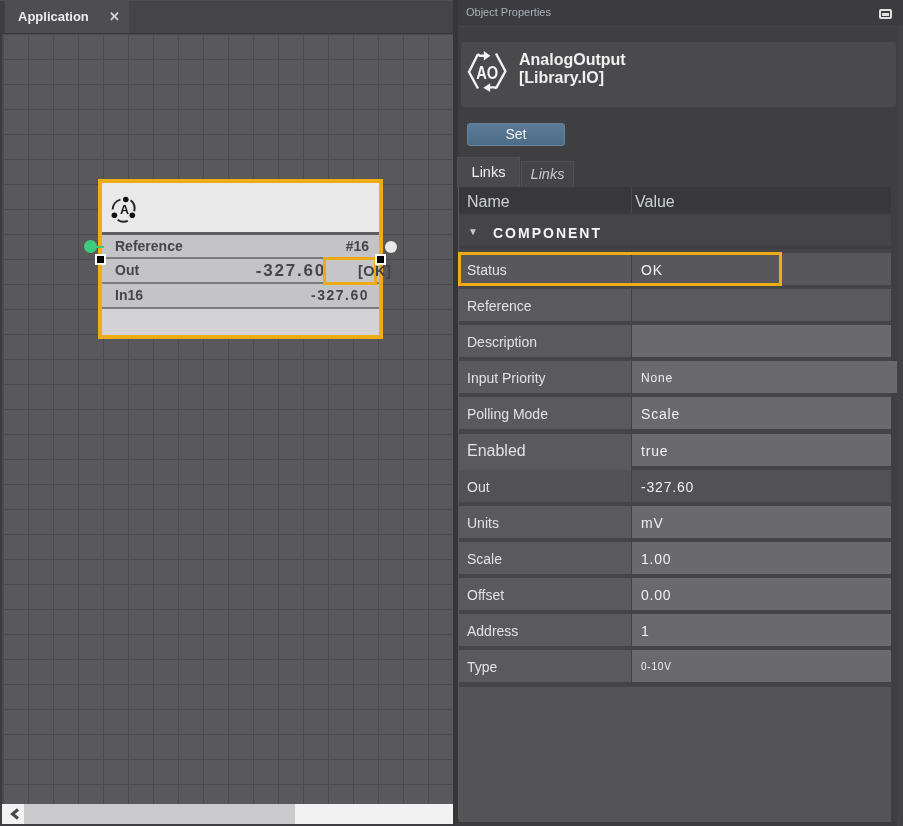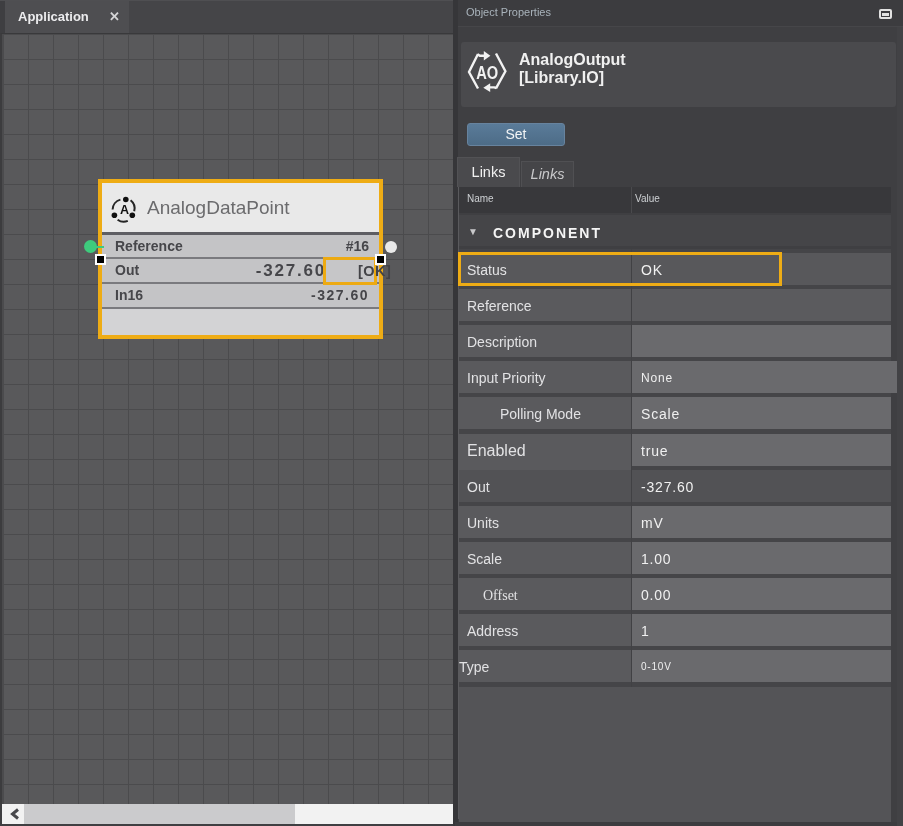--- a/index.html
+++ b/index.html
@@ -47,21 +47,20 @@
     <g fill="none" stroke="#252525" stroke-width="2">
       <path d="M 1.6 13.6 A 10.5 10.5 0 0 1 9.4 3.6"></path>
       <path d="M 19.6 4.3 A 10.5 10.5 0 0 1 23.2 15.3"></path>
       <path d="M 16.8 24.9 A 10.5 10.5 0 0 1 6.6 23.7"></path>
     </g>
     <circle cx="14.8" cy="3.5" r="2.8" fill="#111"></circle>
     <circle cx="3.4" cy="19.3" r="2.8" fill="#111"></circle>
     <circle cx="21.3" cy="19.3" r="2.8" fill="#111"></circle>
     <text x="13.4" y="18.3" font-size="12.5" font-weight="700" fill="#111" text-anchor="middle" font-family="Liberation Sans">A</text>
   </svg>
-  <div class="abs" style="left:45px; top:0; width:220px; height:49px; line-height:49px; font-size:19px; color:#6b6b6d;">AnalogDataPoint</div>
 
   <div class="abs" style="left:13px; top:52px; width:254px; height:22px; line-height:22px; font-size:14px; font-weight:700; color:#46464a;">Reference<span style="float:right;">#16</span></div>
   <div class="abs" style="left:13px; top:76px; width:254px; height:23px; line-height:23px; font-size:14px; font-weight:700; color:#46464a;">Out<span style="float:right; margin-right:43px; font-size:17px; letter-spacing:1.8px;">-327.60</span></div>
   <div class="abs" style="left:13px; top:101px; width:254px; height:23px; line-height:23px; font-size:14px; font-weight:700; color:#46464a;">In16<span style="float:right; letter-spacing:1.5px;">-327.60</span></div>
 </div>
 
 <div class="abs" style="left:323px; top:257px; width:54px; height:28px; border:3px solid #edaa12; background:#c6c6c8; text-align:center; line-height:22px; font-size:14.5px; font-weight:700; letter-spacing:0.5px; color:#434347;padding-left:32px;">[OK]</div>
 
 <div class="abs" style="left:96px; top:246px; width:8px; height:2px; background:#3ecb7d;"></div>
 <div class="abs" style="left:84px; top:240px; width:13px; height:13px; border-radius:50%; background:#3ecb7d;"></div>
@@ -96,21 +95,21 @@
     <text x="22.2" y="30.5" font-size="19" font-weight="700" fill="#f2f2f2" text-anchor="middle" textLength="22" lengthAdjust="spacingAndGlyphs" font-family="Liberation Sans">AO</text>
   </svg>
   <div class="abs" style="left:58px; top:9px; font-size:16px; font-weight:700; color:#f0f0f0; line-height:18px;">AnalogOutput<br>[Library.IO]</div>
 </div>
 
 <div class="abs" style="left:467px; top:123px; width:98px; height:23px; background:linear-gradient(#5a7b99,#4d6c87); border:1px solid #67839e; border-radius:3px; text-align:center; line-height:21px; font-size:14px; color:#f2f4f6;">Set</div>
 
 <div class="abs" style="left:457px; top:157px; width:63px; height:30px; background:#4a4a4d; border:1px solid #525255; border-bottom:none; text-align:center; line-height:28px; font-size:14.5px; color:#f0f0f0;">Links</div>
 <div class="abs" style="left:521px; top:161px; width:53px; height:26px; background:#454548; border:1px solid #505053; border-bottom:none; text-align:center; line-height:24px; font-size:14.5px; color:#c9c9cb;font-style:italic;">Links</div>
 
-<div class="abs" style="left:459px; top:187px; width:432px; height:26px; background:#38383b; color:#cdd0d3; font-size:10px;">
+<div class="abs" style="left:459px; top:187px; width:432px; height:26px; background:#38383b; color:#cdd0d3; font-size:16px;">
   <span style="position:absolute; left:8px; top:6px;">Name</span>
   <span style="position:absolute; left:176px; top:6px;">Value</span>
   <div class="abs" style="left:172px; top:0; width:1px; height:26px; background:#4a4a4d;"></div>
 </div>
 
 <div class="abs" style="left:459px; top:215px; width:432px; height:31px; background:#454548; color:#f5f5f5;">
   <span style="position:absolute; left:9px; top:11px; font-size:10px; color:#c8c8ca;">▼</span>
   <span style="position:absolute; left:34px; top:10px; font-size:14px; font-weight:700; letter-spacing:2px;">COMPONENT</span>
 </div>
 
@@ -121,34 +120,34 @@
 <div class="abs" style="left:455px; top:822px; width:448px; height:4px; background:#3c3c3f;"></div>
 
 <div class="abs" style="left:459px; top:253px; width:172px; height:32px; background:#58585b; color:#e2e2e4; font-size:14px; line-height:34px;"><span style="margin-left:8px;">Status</span></div>
 <div class="abs" style="left:632px; top:253px; width:259px; height:32px; background:#58585b; color:#f0f0f0; font-size:14px; line-height:34px; letter-spacing:0.8px;"><span style="margin-left:9px;">OK</span></div>
 <div class="abs" style="left:459px; top:289px; width:172px; height:32px; background:#5a5a5d; color:#e2e2e4; font-size:14px; line-height:34px;"><span style="margin-left:8px;">Reference</span></div>
 <div class="abs" style="left:632px; top:289px; width:259px; height:32px; background:#5b5b5e; color:#f0f0f0; font-size:14px; line-height:34px; letter-spacing:0.8px;"><span style="margin-left:9px;"></span></div>
 <div class="abs" style="left:459px; top:325px; width:172px; height:32px; background:#5a5a5d; color:#e2e2e4; font-size:14px; line-height:34px;"><span style="margin-left:8px;">Description</span></div>
 <div class="abs" style="left:632px; top:325px; width:259px; height:32px; background:#6a6a6d; color:#f0f0f0; font-size:14px; line-height:34px; letter-spacing:0.8px;"><span style="margin-left:9px;"></span></div>
 <div class="abs" style="left:459px; top:361px; width:172px; height:32px; background:#5a5a5d; color:#e2e2e4; font-size:14px; line-height:34px;"><span style="margin-left:8px;">Input Priority</span></div>
 <div class="abs" style="left:632px; top:361px; width:295px; height:32px; background:#6a6a6d; color:#f0f0f0; font-size:12px; line-height:34px; letter-spacing:0.8px;"><span style="margin-left:9px;">None</span></div>
-<div class="abs" style="left:459px; top:397px; width:172px; height:32px; background:#5a5a5d; color:#e2e2e4; font-size:14px; line-height:34px;padding-left:33px;"><span style="margin-left:8px;">Polling Mode</span></div>
+<div class="abs" style="left:459px; top:397px; width:172px; height:32px; background:#5a5a5d; color:#e2e2e4; font-size:14px; line-height:34px;"><span style="margin-left:8px;">Polling Mode</span></div>
 <div class="abs" style="left:632px; top:397px; width:259px; height:32px; background:#6a6a6d; color:#f0f0f0; font-size:14px; line-height:34px; letter-spacing:0.8px;"><span style="margin-left:9px;">Scale</span></div>
 <div class="abs" style="left:459px; top:434px; width:172px; height:48px; background:#5a5a5d; color:#e2e2e4; font-size:16px; line-height:34px;"><span style="margin-left:8px;">Enabled</span></div>
 <div class="abs" style="left:632px; top:434px; width:259px; height:32px; background:#6a6a6d; color:#f0f0f0; font-size:14px; line-height:34px; letter-spacing:0.8px;"><span style="margin-left:9px;">true</span></div>
 <div class="abs" style="left:459px; top:470px; width:172px; height:32px; background:#525255; color:#e2e2e4; font-size:14px; line-height:34px;"><span style="margin-left:8px;">Out</span></div>
 <div class="abs" style="left:632px; top:470px; width:259px; height:32px; background:#525255; color:#f0f0f0; font-size:14px; line-height:34px; letter-spacing:0.8px;"><span style="margin-left:9px;">-327.60</span></div>
 <div class="abs" style="left:459px; top:506px; width:172px; height:32px; background:#5a5a5d; color:#e2e2e4; font-size:14px; line-height:34px;"><span style="margin-left:8px;">Units</span></div>
 <div class="abs" style="left:632px; top:506px; width:259px; height:32px; background:#6a6a6d; color:#f0f0f0; font-size:14px; line-height:34px; letter-spacing:0.8px;"><span style="margin-left:9px;">mV</span></div>
 <div class="abs" style="left:459px; top:542px; width:172px; height:32px; background:#5a5a5d; color:#e2e2e4; font-size:14px; line-height:34px;"><span style="margin-left:8px;">Scale</span></div>
 <div class="abs" style="left:632px; top:542px; width:259px; height:32px; background:#6a6a6d; color:#f0f0f0; font-size:14px; line-height:34px; letter-spacing:0.8px;"><span style="margin-left:9px;">1.00</span></div>
-<div class="abs" style="left:459px; top:578px; width:172px; height:32px; background:#5a5a5d; color:#e2e2e4; font-size:14px; line-height:34px;"><span style="margin-left:24px;font-family:Liberation Serif, serif;">Offset</span></div>
+<div class="abs" style="left:459px; top:578px; width:172px; height:32px; background:#5a5a5d; color:#e2e2e4; font-size:14px; line-height:34px;"><span style="margin-left:8px;">Offset</span></div>
 <div class="abs" style="left:632px; top:578px; width:259px; height:32px; background:#6a6a6d; color:#f0f0f0; font-size:14px; line-height:34px; letter-spacing:0.8px;"><span style="margin-left:9px;">0.00</span></div>
 <div class="abs" style="left:459px; top:614px; width:172px; height:32px; background:#5a5a5d; color:#e2e2e4; font-size:14px; line-height:34px;"><span style="margin-left:8px;">Address</span></div>
 <div class="abs" style="left:632px; top:614px; width:259px; height:32px; background:#6a6a6d; color:#f0f0f0; font-size:14px; line-height:34px; letter-spacing:0.8px;"><span style="margin-left:9px;">1</span></div>
-<div class="abs" style="left:459px; top:650px; width:172px; height:32px; background:#5a5a5d; color:#e2e2e4; font-size:14px; line-height:34px;"><span style="">Type</span></div>
+<div class="abs" style="left:459px; top:650px; width:172px; height:32px; background:#5a5a5d; color:#e2e2e4; font-size:14px; line-height:34px;"><span style="margin-left:8px;">Type</span></div>
 <div class="abs" style="left:632px; top:650px; width:259px; height:32px; background:#6a6a6d; color:#f0f0f0; font-size:10px; line-height:34px; letter-spacing:0.8px;"><span style="margin-left:9px;">0-10V</span></div>
 
 <div class="abs" style="left:631px; top:249px; width:1px; height:438px; background:#414144;"></div>
 
 <div class="abs" style="left:897px; top:27px; width:6px; height:799px; background:#424245;"></div>
 
 <div class="abs" style="left:458px; top:252px; width:324px; height:34px; border:3px solid #eeac15;"></div>
 
 </body></html>

